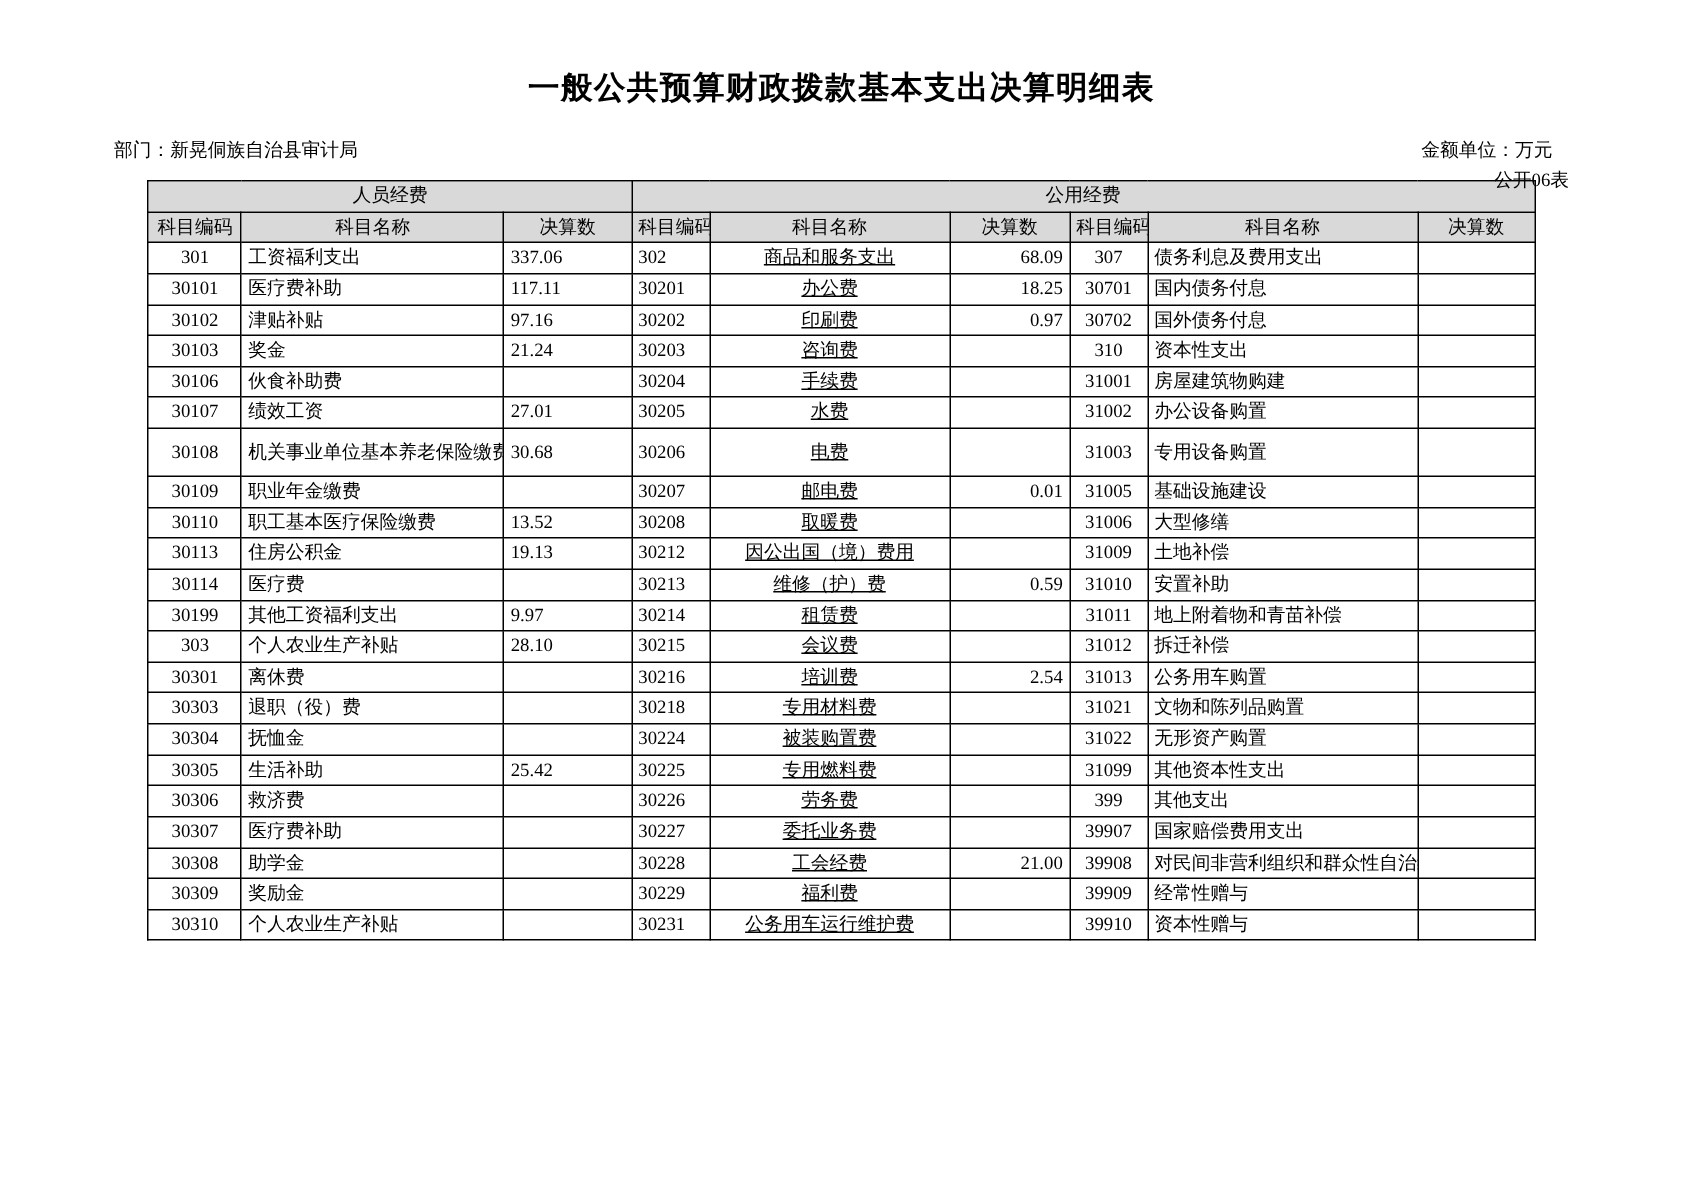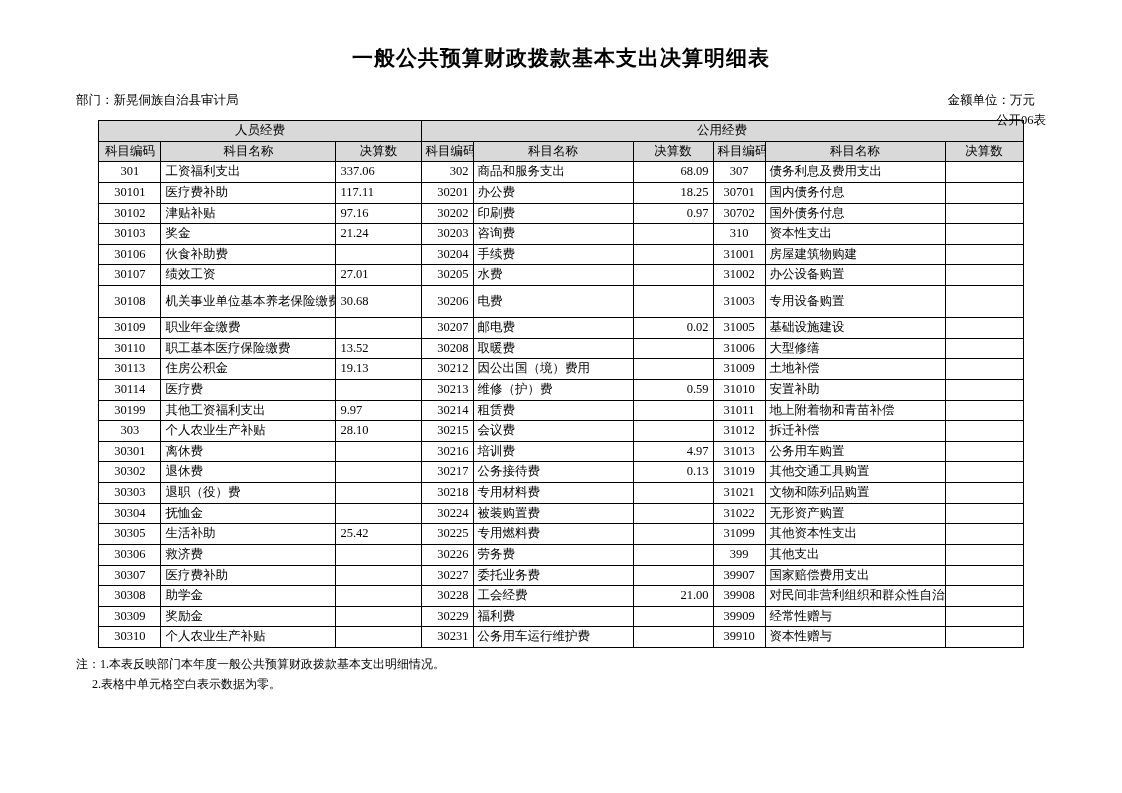--- a/index.html
+++ b/index.html
@@ -81,22 +81,22 @@
     background: #d9d9d9;
     text-align: center;
     font-weight: normal;
     font-size: 12.5px;
     height: 34px;
     white-space: normal;
   }
   .c-code { width: 62px; text-align: center; }
   .c-name { width: 175px; text-align: left; }
   .c-num  { width: 85px; padding-right: 6px; }
-  .c-code2 { width: 52px; text-align: right; font-family: Liberation Serif, serif; }
-  .c-name2 { width: 160px; text-align: left; }
+  .c-code2 { width: 52px; text-align: left; font-family: Liberation Serif, serif; }
+  .c-name2 { width: 160px; text-align: center; text-decoration: underline; }
   .c-num2  { width: 80px; text-align: right; padding-right: 6px; }
   .c-code3 { width: 52px; text-align: center; }
   .c-name3 { width: 180px; text-align: left; }
   .c-num3  { width: 78px; text-align: right; padding-right: 6px; }
   .wrapname { white-space: normal; line-height: 1.15; }
   .notes {
     margin: 6px 0 0 76px;
     font-size: 12px;
     line-height: 1.7;
   }
@@ -221,21 +221,21 @@
           <td class="c-code3">31003</td>
           <td class="c-name3">专用设备购置</td>
           <td class="c-num3"></td>
         </tr>
         <tr>
           <td class="c-code">30109</td>
           <td class="c-name">职业年金缴费</td>
           <td class="c-num"></td>
           <td class="c-code2">30207</td>
           <td class="c-name2">邮电费</td>
-          <td class="c-num2">0.02</td>
+          <td class="c-num2">0.01</td>
           <td class="c-code3">31005</td>
           <td class="c-name3">基础设施建设</td>
           <td class="c-num3"></td>
         </tr>
         <tr>
           <td class="c-code">30110</td>
           <td class="c-name">职工基本医疗保险缴费</td>
           <td class="c-num">13.52</td>
           <td class="c-code2">30208</td>
           <td class="c-name2">取暖费</td>
@@ -287,34 +287,23 @@
           <td class="c-code3">31012</td>
           <td class="c-name3">拆迁补偿</td>
           <td class="c-num3"></td>
         </tr>
         <tr>
           <td class="c-code">30301</td>
           <td class="c-name">离休费</td>
           <td class="c-num"></td>
           <td class="c-code2">30216</td>
           <td class="c-name2">培训费</td>
-          <td class="c-num2">4.97</td>
+          <td class="c-num2">2.54</td>
           <td class="c-code3">31013</td>
           <td class="c-name3">公务用车购置</td>
-          <td class="c-num3"></td>
-        </tr>
-        <tr>
-          <td class="c-code">30302</td>
-          <td class="c-name">退休费</td>
-          <td class="c-num"></td>
-          <td class="c-code2">30217</td>
-          <td class="c-name2">公务接待费</td>
-          <td class="c-num2">0.13</td>
-          <td class="c-code3">31019</td>
-          <td class="c-name3">其他交通工具购置</td>
           <td class="c-num3"></td>
         </tr>
         <tr>
           <td class="c-code">30303</td>
           <td class="c-name">退职（役）费</td>
           <td class="c-num"></td>
           <td class="c-code2">30218</td>
           <td class="c-name2">专用材料费</td>
           <td class="c-num2"></td>
           <td class="c-code3">31021</td>
@@ -394,18 +383,14 @@
           <td class="c-code2">30231</td>
           <td class="c-name2">公务用车运行维护费</td>
           <td class="c-num2"></td>
           <td class="c-code3">39910</td>
           <td class="c-name3">资本性赠与</td>
           <td class="c-num3"></td>
         </tr>
       </tbody>
   </table>
 
-  <div class="notes">
-    <div>注：1.本表反映部门本年度一般公共预算财政拨款基本支出明细情况。</div>
-    <div class="n2">2.表格中单元格空白表示数据为零。</div>
-  </div>
 
 </div>
 
 </body></html>

